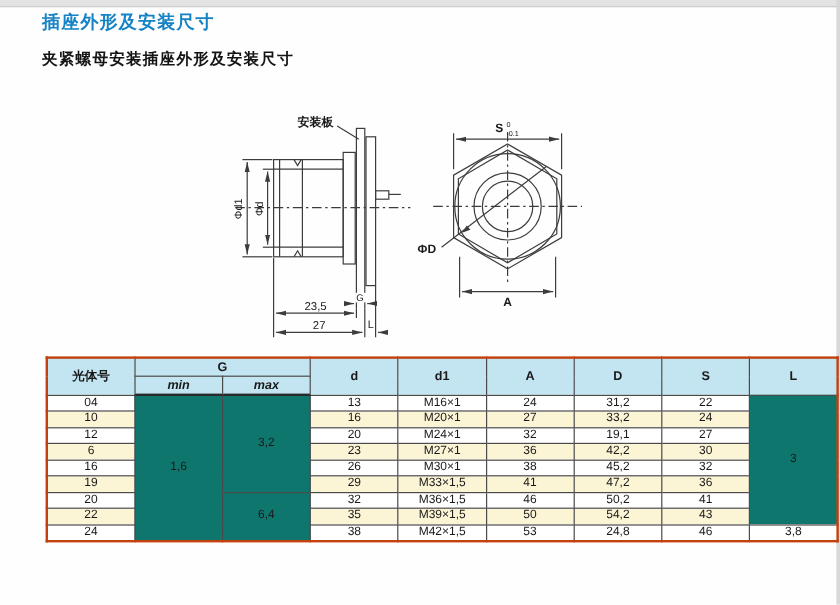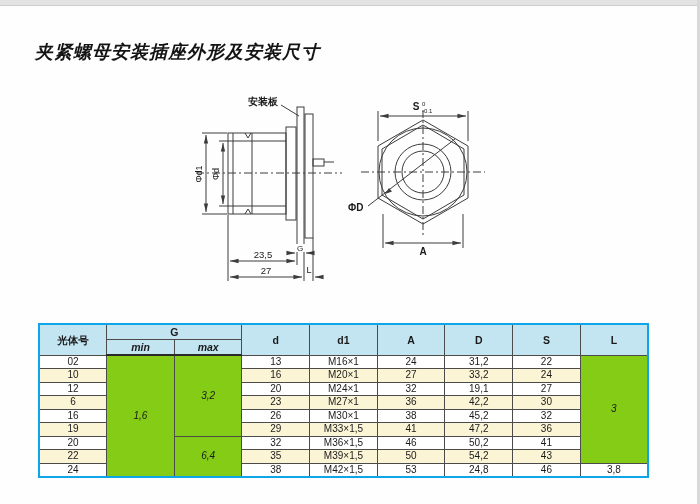--- a/index.html
+++ b/index.html
@@ -7,40 +7,41 @@
     --header-bg:#c3e5f2;
     --row-alt-bg:#fbf4d5;
     --line-dark:#3c3c3c;
   }
   html,body{margin:0;padding:0;}
   body{width:700px;height:504px;background:#fff;font-family:"Liberation Sans",sans-serif;overflow:hidden;}
   #page{position:relative;width:700px;height:504px;background:#fefefe;overflow:hidden;}
   #top-strip{position:absolute;left:0;top:0;width:700px;height:5px;background:#e3e3e3;border-bottom:1px solid #cdcdcd;}
   #right-edge{position:absolute;right:0;top:0;width:3px;height:504px;background:#d8d8d8;}
   #doc-title{position:absolute;left:35px;top:9px;font-size:15px;font-weight:bold;color:var(--title-blue);letter-spacing:1px;}
-  #doc-subtitle{position:absolute;left:35px;top:40px;font-size:18px;font-weight:bold;color:#141414;letter-spacing:1px;font-style:italic;}
+  #doc-subtitle{position:absolute;left:35px;top:40px;font-size:13px;font-weight:bold;color:#141414;letter-spacing:1px;}
   #drawing-svg{position:absolute;left:170px;top:80px;}
   .draw{stroke:var(--line-dark);fill:none;stroke-width:1;}
   .draw-text{fill:#1a1a1a;stroke:none;font-family:"Liberation Sans",sans-serif;}
   #arw path{fill:var(--line-dark);}
-  #dim-table{position:absolute;left:38px;top:323px;width:611px;border-collapse:collapse;table-layout:fixed;border:2px solid #0ea5e9;}
+  #dim-table{position:absolute;left:38px;top:297px;width:661px;border-collapse:collapse;table-layout:fixed;border:2px solid #c2410c;}
   #dim-table th,#dim-table td{border:1px solid #4b4b4b;text-align:center;vertical-align:middle;padding:0;color:#1a1a1a;}
   #dim-table th{background:var(--header-bg);font-weight:bold;font-size:10.5px;height:14px;line-height:14px;}
   #dim-table thead tr:last-child th{border-bottom:2px solid #2a2a2a;font-style:italic;}
   #dim-table td{font-size:10px;height:12.5px;line-height:12px;background:#fff;}
   #dim-table tr.alt td{background:var(--row-alt-bg);}
-  #dim-table td.merged{background:#84cc16;font-style:italic;}
+  #dim-table td.merged{background:#0f766e;}
 </style>
 </head>
 <body>
 
 <div id="page">
   <div id="top-strip"></div>
   <div id="right-edge"></div>
 
+  <div id="doc-title">插座外形及安装尺寸</div>
   <div id="doc-subtitle">夹紧螺母安装插座外形及安装尺寸</div>
 
   <svg id="drawing-svg" width="350" height="220" viewBox="170 80 350 220">
     <defs>
       <marker id="arw" viewBox="0 0 10 6" refX="9.5" refY="3" markerWidth="9" markerHeight="5.4" orient="auto-start-reverse">
         <path d="M0,0.6 L9.5,3 L0,5.4 Z"></path>
       </marker>
     </defs>
 
     <g class="draw">
@@ -140,21 +141,21 @@
         <th rowspan="2">S</th>
         <th rowspan="2">L</th>
       </tr>
       <tr>
         <th>min</th>
         <th>max</th>
       </tr>
     </thead>
     <tbody>
       <tr>
-        <td>02</td>
+        <td>04</td>
         <td class="merged" rowspan="9">1,6</td>
         <td class="merged" rowspan="6">3,2</td>
         <td>13</td>
         <td>M16×1</td>
         <td>24</td>
         <td>31,2</td>
         <td>22</td>
         <td class="merged" rowspan="8">3</td>
       </tr>
       <tr class="alt">

